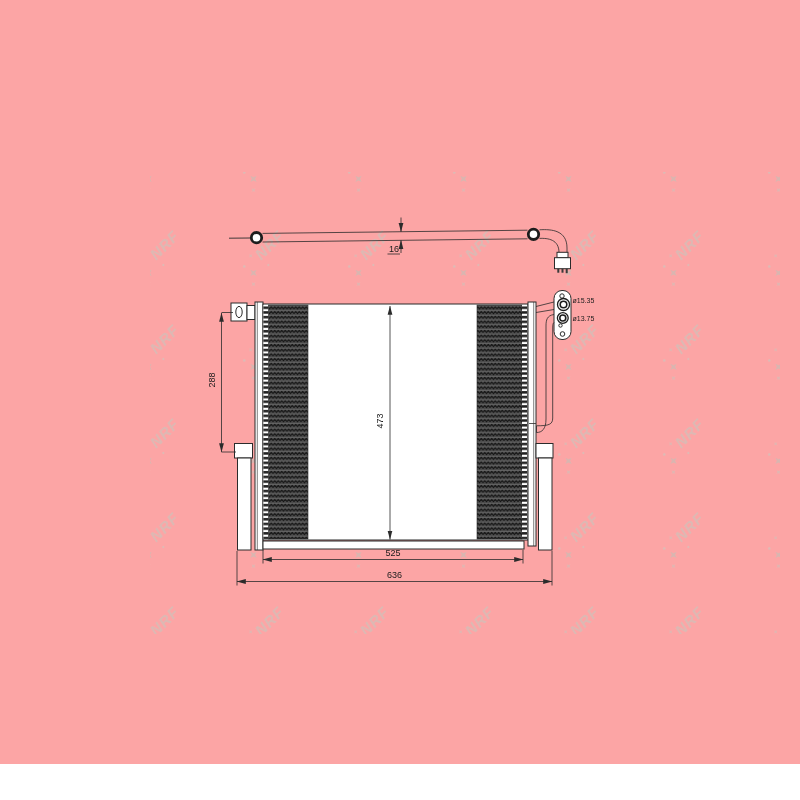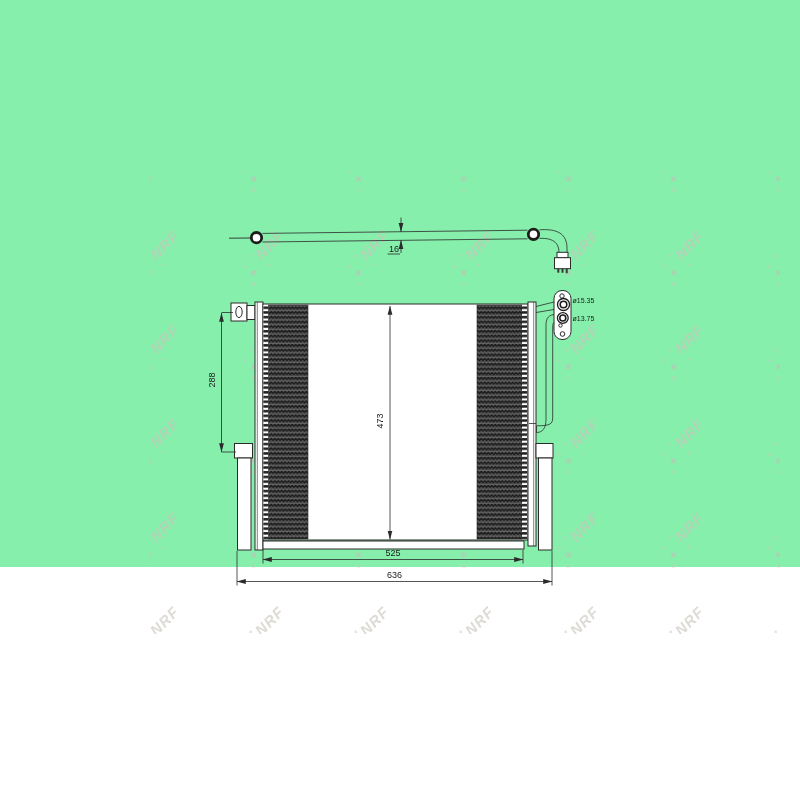--- a/index.html
+++ b/index.html
@@ -7,22 +7,22 @@
     padding: 0;
     background: #ffffff;
     width: 800px;
     height: 800px;
     overflow: hidden;
     font-family: "Liberation Sans", sans-serif;
   }
   .canvas {
     position: relative;
     width: 800px;
-    height: 567px;
-    background: #86efac;
+    height: 764px;
+    background: #fca5a5;
   }
   svg { display: block; }
   .dim-text {
     font-family: "Liberation Sans", sans-serif;
     font-size: 9px;
     fill: #1c1c1c;
   }
   .dim-text-sm {
     font-family: "Liberation Sans", sans-serif;
     font-size: 7px;

